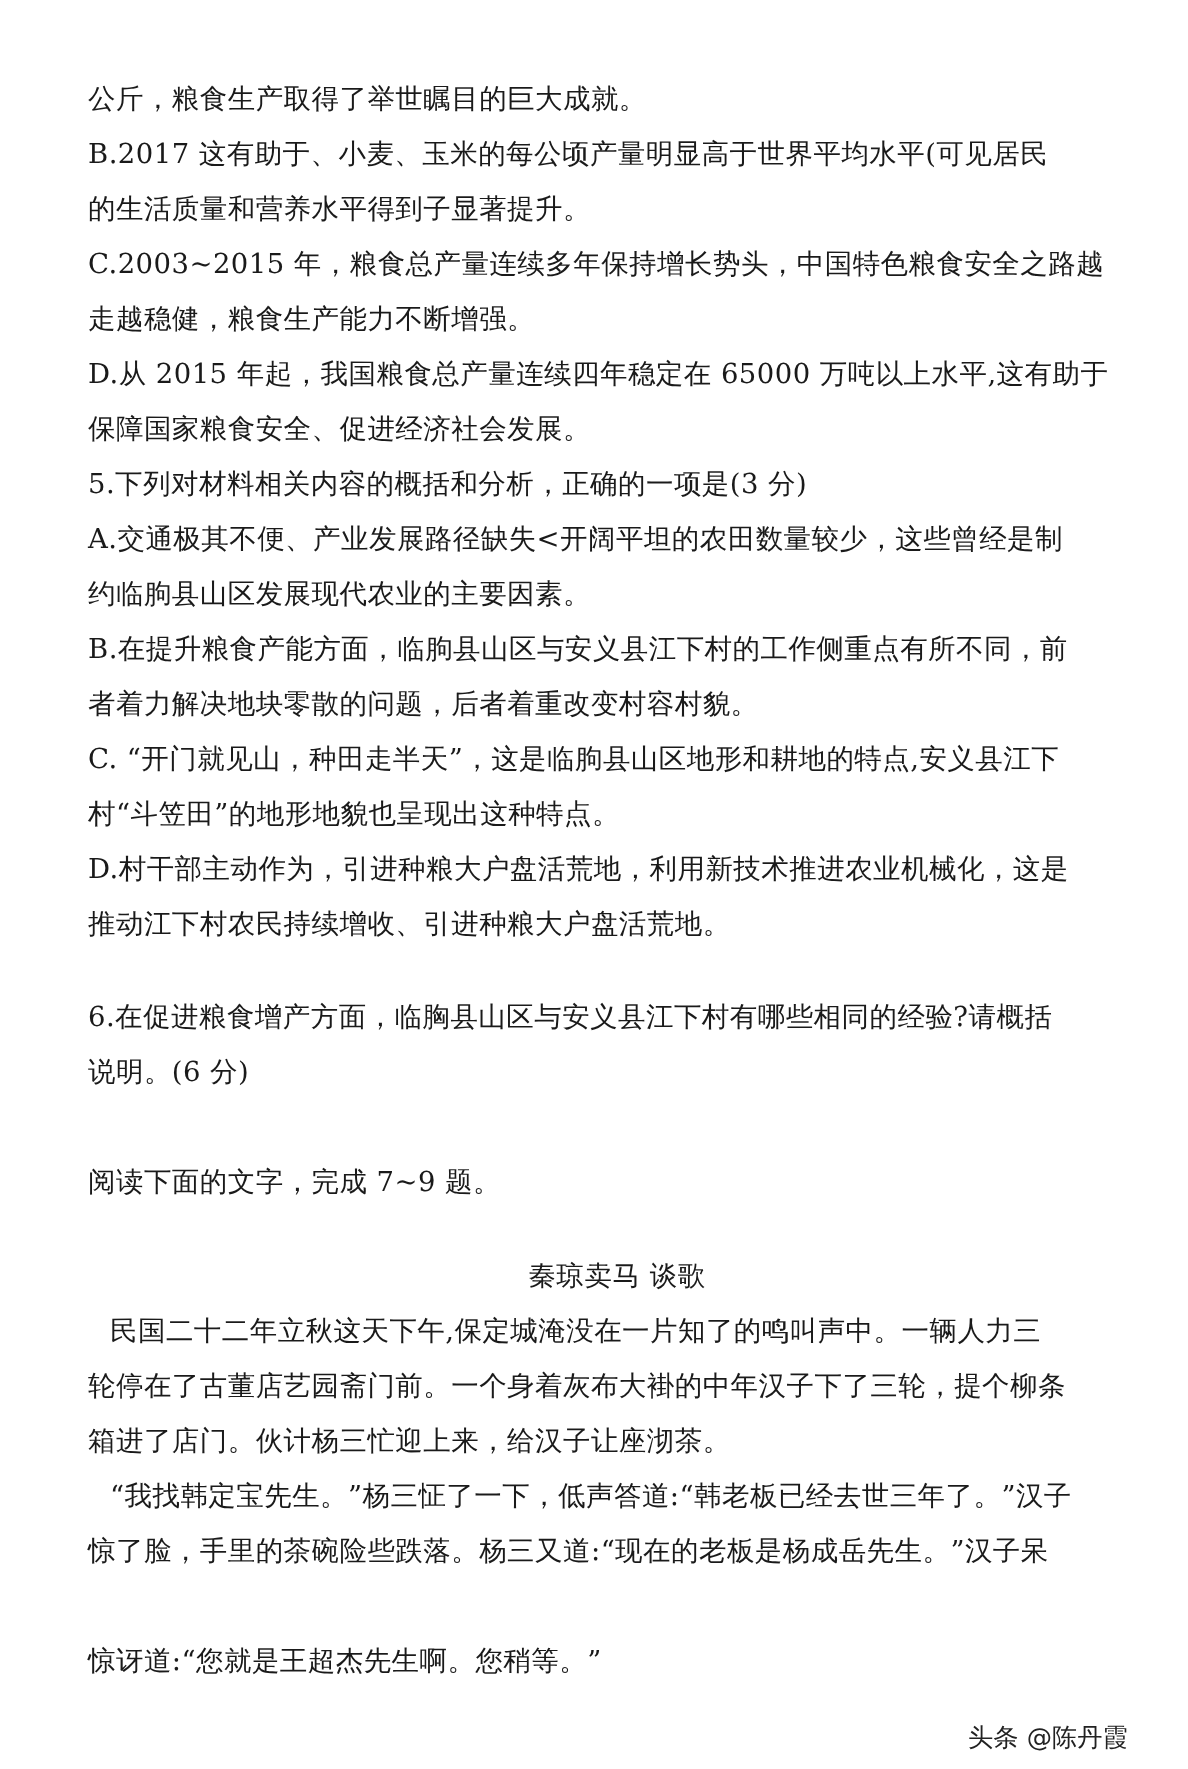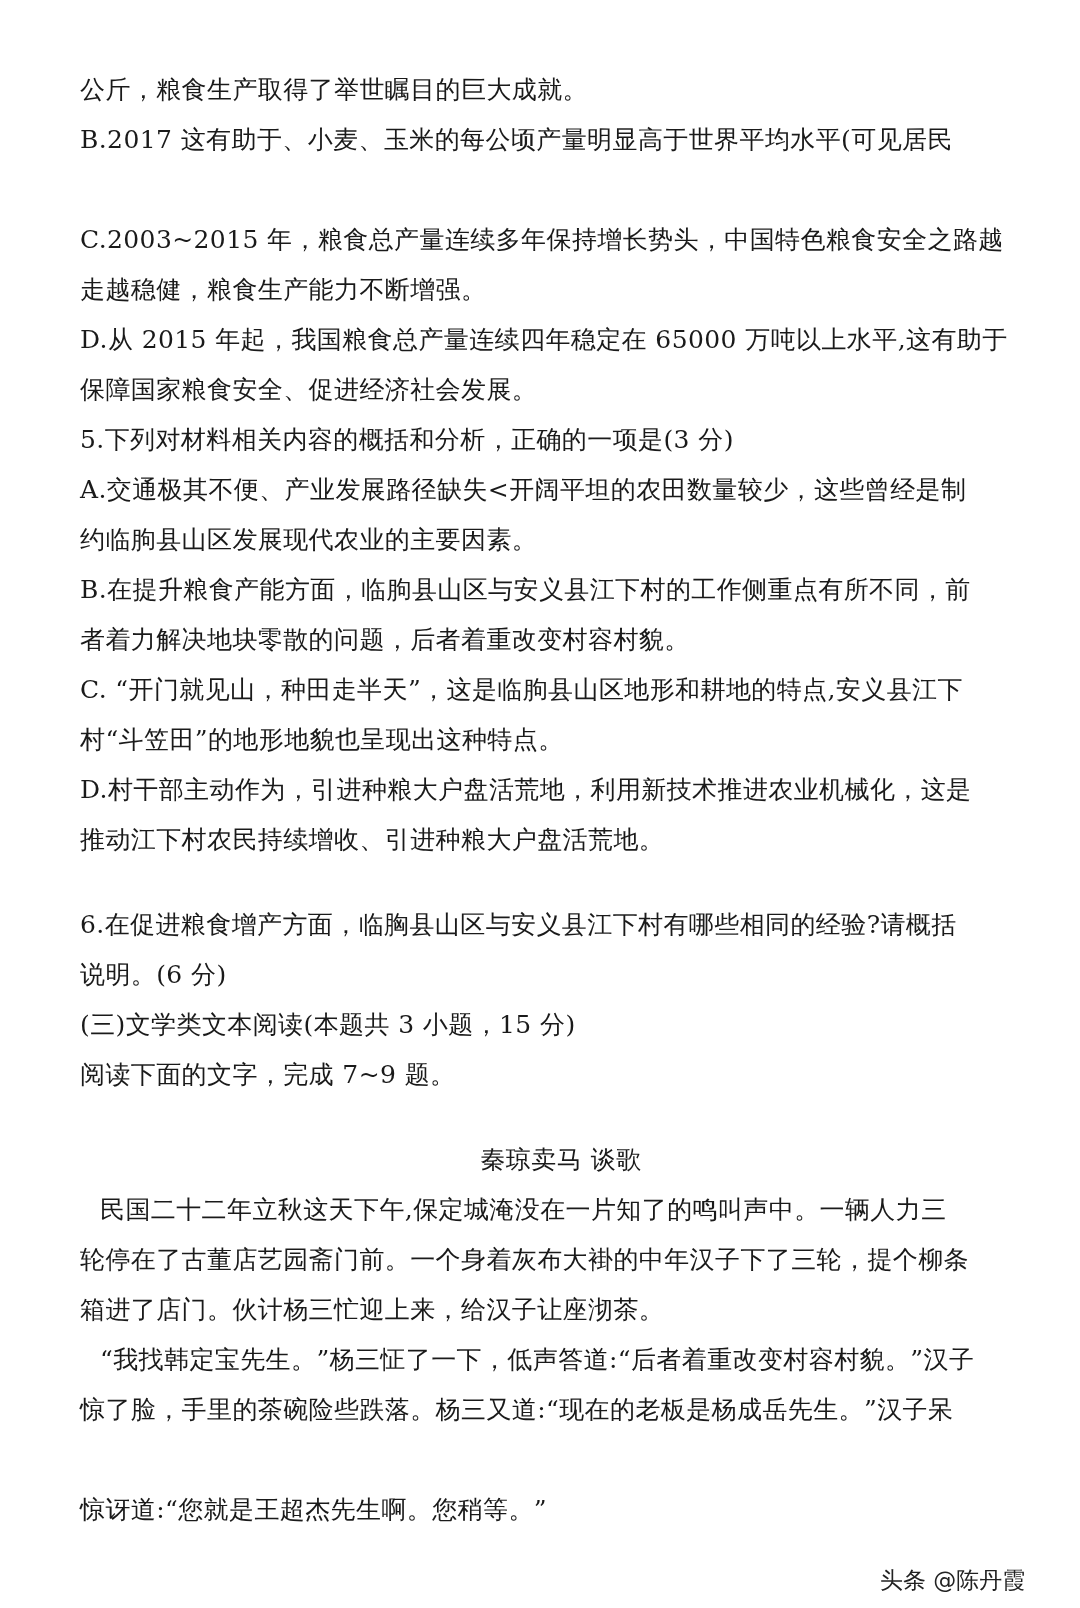--- a/index.html
+++ b/index.html
@@ -53,41 +53,41 @@
       text-shadow: 1px 1px 0 #ffffff, -1px -1px 0 #ffffff, 2px 2px 1px rgba(255,255,255,0.9);
       white-space: nowrap;
     }
   </style>
 </head>
 <body>
 
 <div class="page">
   <div class="line" style="top: 62px; left: 80px;">公斤，粮食生产取得了举世瞩目的巨大成就。</div>
   <div class="line" style="top: 112px; left: 80px;">B.2017 这有助于、小麦、玉米的每公顷产量明显高于世界平均水平(可见居民</div>
+  <div class="line" style="top: 162px; left: 80px;">的生活质量和营养水平得到子显著提升。</div>
   <div class="line" style="top: 212px; left: 80px;">C.2003~2015 年，粮食总产量连续多年保持增长势头，中国特色粮食安全之路越</div>
   <div class="line" style="top: 262px; left: 80px;">走越稳健，粮食生产能力不断增强。</div>
   <div class="line" style="top: 312px; left: 80px;">D.从 2015 年起，我国粮食总产量连续四年稳定在 65000 万吨以上水平,这有助于</div>
   <div class="line" style="top: 362px; left: 80px;">保障国家粮食安全、促进经济社会发展。</div>
   <div class="line" style="top: 412px; left: 80px;">5.下列对材料相关内容的概括和分析，正确的一项是(3 分)</div>
   <div class="line" style="top: 462px; left: 80px;">A.交通极其不便、产业发展路径缺失&lt;开阔平坦的农田数量较少，这些曾经是制</div>
   <div class="line" style="top: 512px; left: 80px;">约临朐县山区发展现代农业的主要因素。</div>
   <div class="line" style="top: 562px; left: 80px;">B.在提升粮食产能方面，临朐县山区与安义县江下村的工作侧重点有所不同，前</div>
   <div class="line" style="top: 612px; left: 80px;">者着力解决地块零散的问题，后者着重改变村容村貌。</div>
   <div class="line" style="top: 662px; left: 80px;">C. “开门就见山，种田走半天”，这是临朐县山区地形和耕地的特点,安义县江下</div>
   <div class="line" style="top: 712px; left: 80px;">村“斗笠田”的地形地貌也呈现出这种特点。</div>
   <div class="line" style="top: 762px; left: 80px;">D.村干部主动作为，引进种粮大户盘活荒地，利用新技术推进农业机械化，这是</div>
   <div class="line" style="top: 812px; left: 80px;">推动江下村农民持续增收、引进种粮大户盘活荒地。</div>
   <div class="line" style="top: 897px; left: 80px;">6.在促进粮食增产方面，临胸县山区与安义县江下村有哪些相同的经验?请概括</div>
   <div class="line" style="top: 947px; left: 80px;">说明。(6 分)</div>
-  <div class="line" style="top: 997px; left: 80px;">(三)文学类文本阅读(本题共 3 小题，15 分)</div>
   <div class="line" style="top: 1047px; left: 80px;">阅读下面的文字，完成 7~9 题。</div>
 
   <div class="title" style="top: 1132px;">秦琼卖马  谈歌</div>
 
   <div class="line" style="top: 1182px; left: 100px;">民国二十二年立秋这天下午,保定城淹没在一片知了的鸣叫声中。一辆人力三</div>
   <div class="line" style="top: 1282px; left: 80px;">箱进了店门。伙计杨三忙迎上来，给汉子让座沏茶。</div>
   <div class="line" style="top: 1232px; left: 80px;">轮停在了古董店艺园斋门前。一个身着灰布大褂的中年汉子下了三轮，提个柳条</div>
-  <div class="line" style="top: 1332px; left: 100px;">“我找韩定宝先生。”杨三怔了一下，低声答道:“后者着重改变村容村貌。”汉子</div>
+  <div class="line" style="top: 1332px; left: 100px;">“我找韩定宝先生。”杨三怔了一下，低声答道:“韩老板已经去世三年了。”汉子</div>
   <div class="line" style="top: 1382px; left: 80px;">惊了脸，手里的茶碗险些跌落。杨三又道:“现在的老板是杨成岳先生。”汉子呆</div>
   <div class="line" style="top: 1482px; left: 80px;">惊讶道:“您就是王超杰先生啊。您稍等。”</div>
 
   <div class="watermark">头条 @陈丹霞</div>
 </div>
 
 </body></html>

